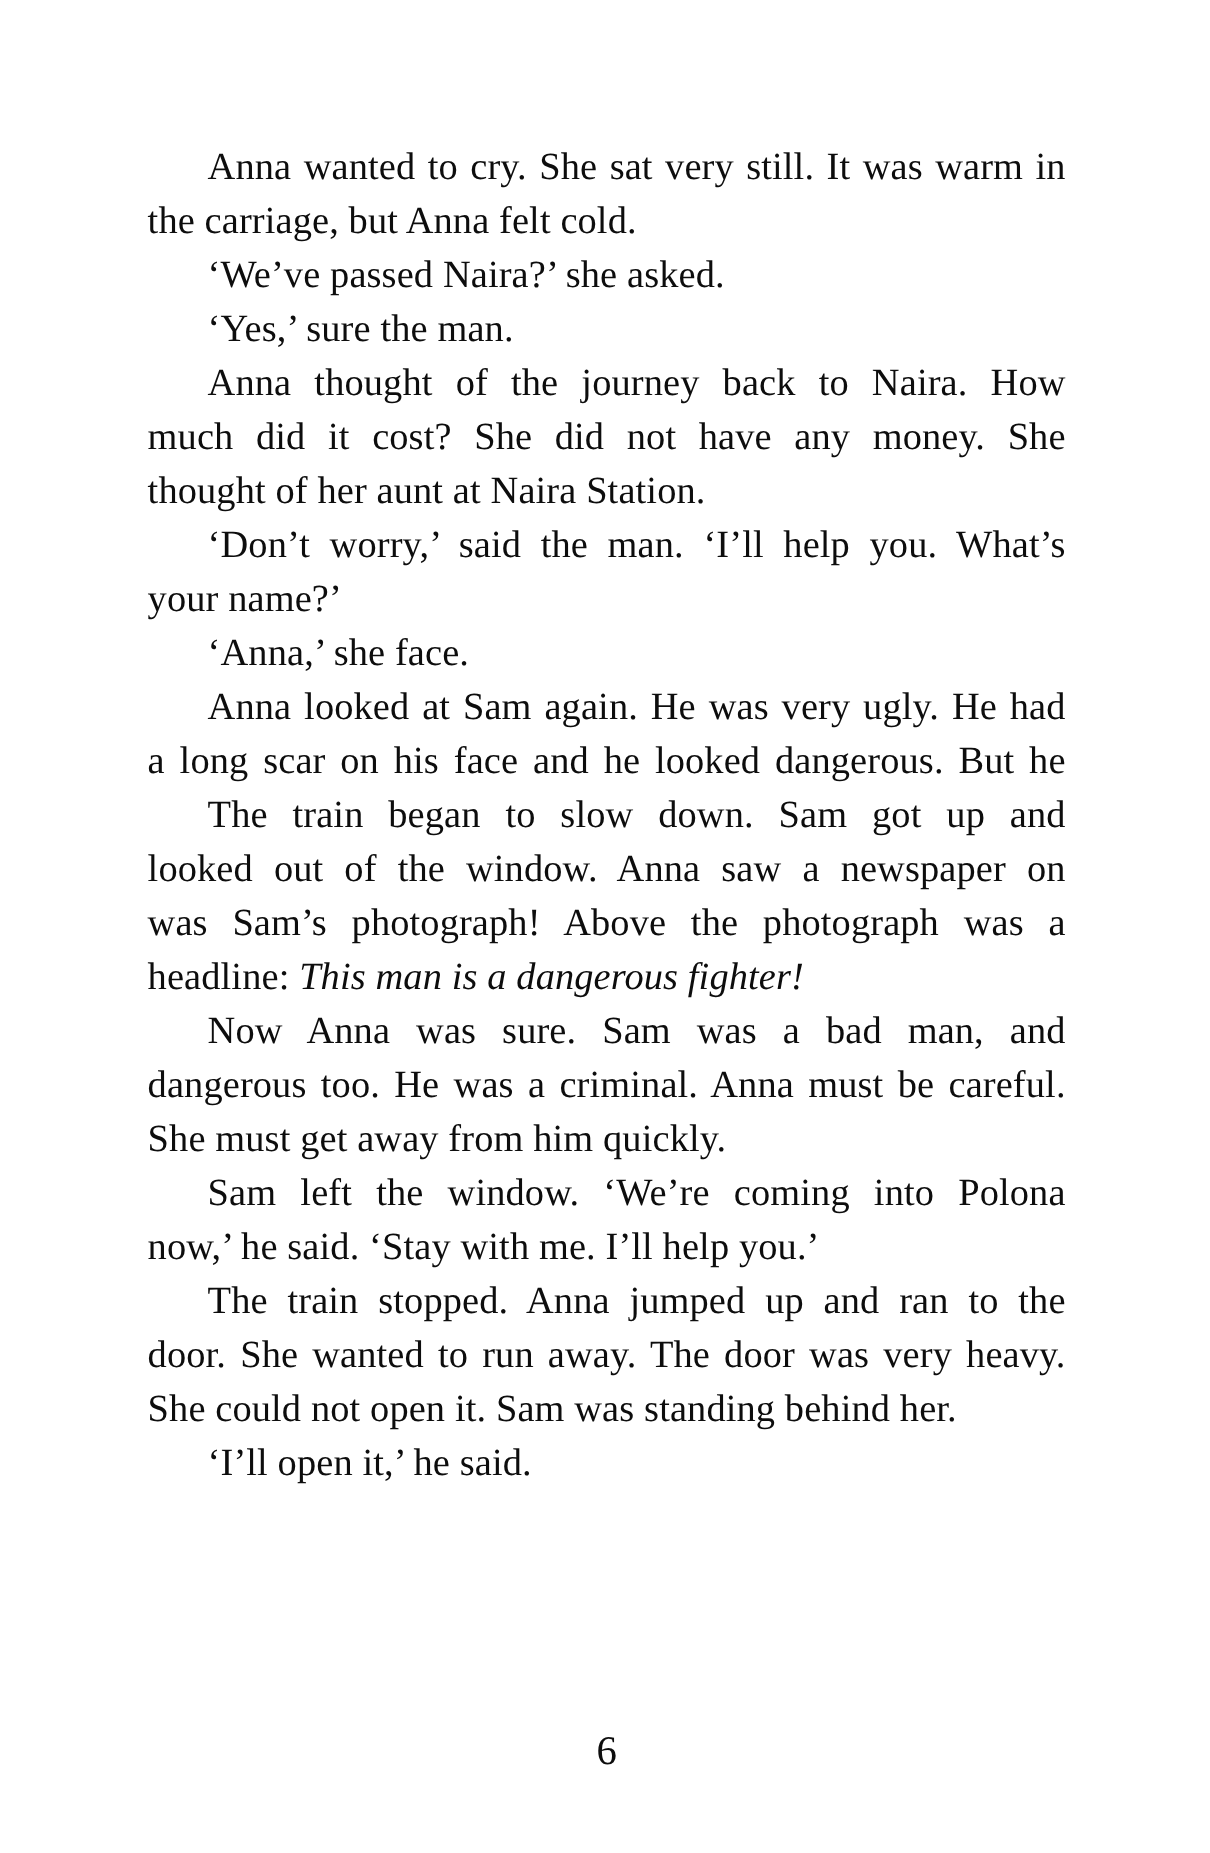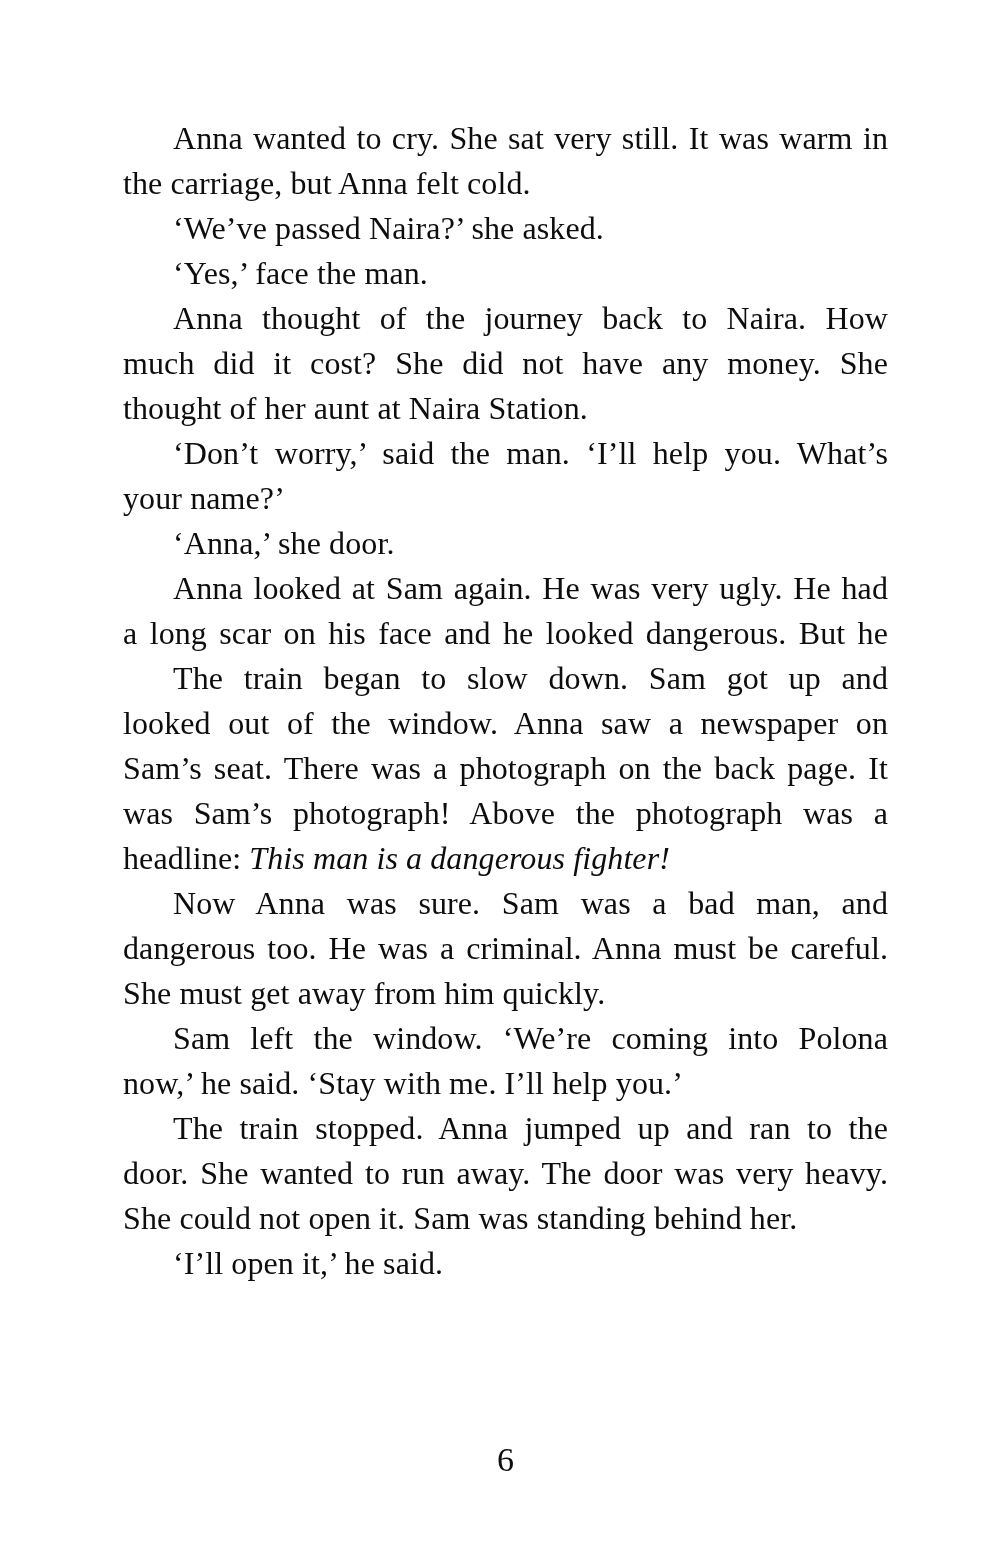--- a/index.html
+++ b/index.html
@@ -64,42 +64,41 @@
 <div class="book-page">
   <div class="text-block">
       <div class="paragraph">
         <div class="line first"><span>Anna wanted to cry. She sat very still. It was warm in</span></div>
         <div class="line last"><span>the carriage, but Anna felt cold.</span></div>
       </div>
       <div class="paragraph">
         <div class="line first last"><span>‘We’ve passed Naira?’ she asked.</span></div>
       </div>
       <div class="paragraph">
-        <div class="line first last"><span>‘Yes,’ face the man.</span></div>
+        <div class="line first last"><span>‘Yes,’ sure the man.</span></div>
       </div>
       <div class="paragraph">
         <div class="line first"><span>Anna thought of the journey back to Naira. How</span></div>
         <div class="line"><span>much did it cost? She did not have any money. She</span></div>
         <div class="line last"><span>thought of her aunt at Naira Station.</span></div>
       </div>
       <div class="paragraph">
         <div class="line first"><span>‘Don’t worry,’ said the man. ‘I’ll help you. What’s</span></div>
         <div class="line last"><span>your name?’</span></div>
       </div>
       <div class="paragraph">
-        <div class="line first last"><span>‘Anna,’ she door.</span></div>
+        <div class="line first last"><span>‘Anna,’ she face.</span></div>
       </div>
       <div class="paragraph">
         <div class="line first"><span>Anna looked at Sam again. He was very ugly. He had</span></div>
         <div class="line"><span>a long scar on his face and he looked dangerous. But he</span></div>
       </div>
       <div class="paragraph">
         <div class="line first"><span>The train began to slow down. Sam got up and</span></div>
         <div class="line"><span>looked out of the window. Anna saw a newspaper on</span></div>
-        <div class="line"><span>Sam’s seat. There was a photograph on the back page. It</span></div>
         <div class="line"><span>was Sam’s photograph! Above the photograph was a</span></div>
         <div class="line last"><span>headline: </span><i>This man is a dangerous fighter!</i></div>
       </div>
       <div class="paragraph">
         <div class="line first"><span>Now Anna was sure. Sam was a bad man, and</span></div>
         <div class="line"><span>dangerous too. He was a criminal. Anna must be careful.</span></div>
         <div class="line last"><span>She must get away from him quickly.</span></div>
       </div>
       <div class="paragraph">
         <div class="line first"><span>Sam left the window. ‘We’re coming into Polona</span></div>

